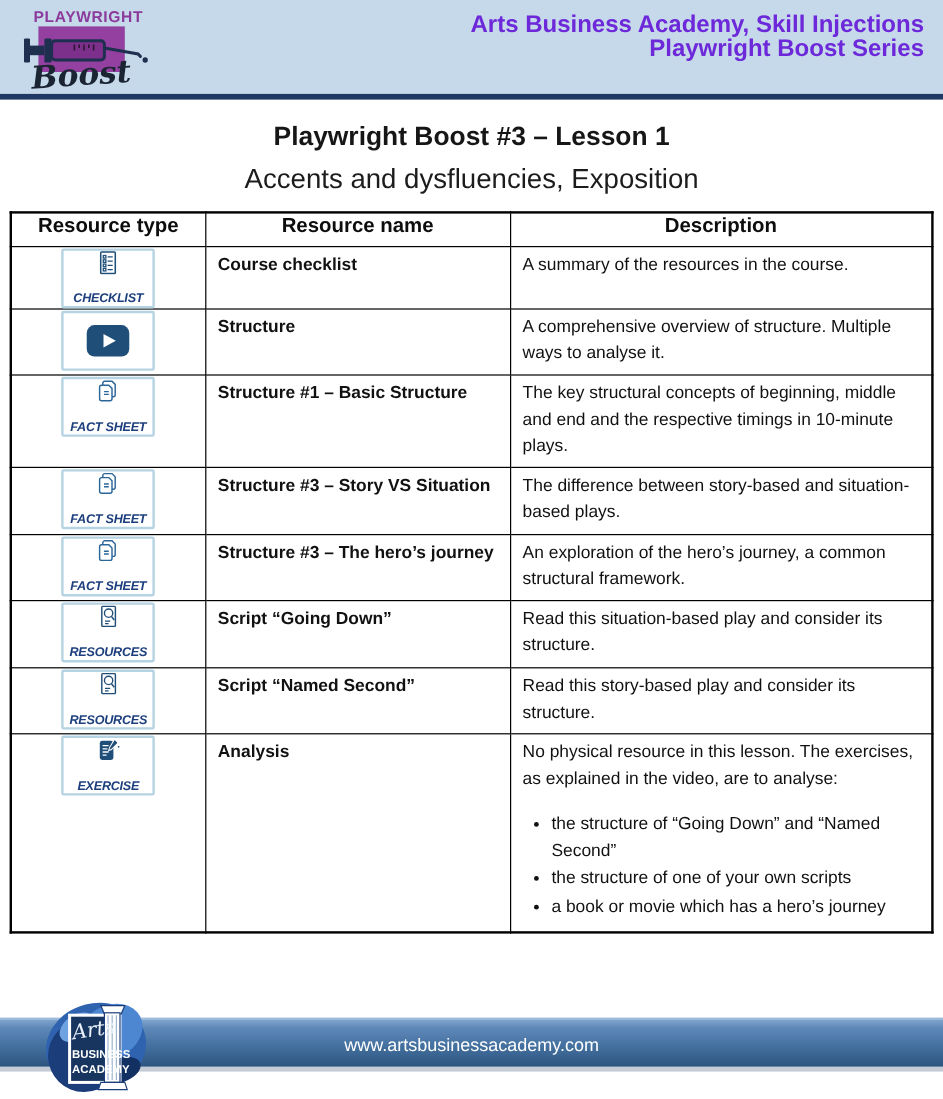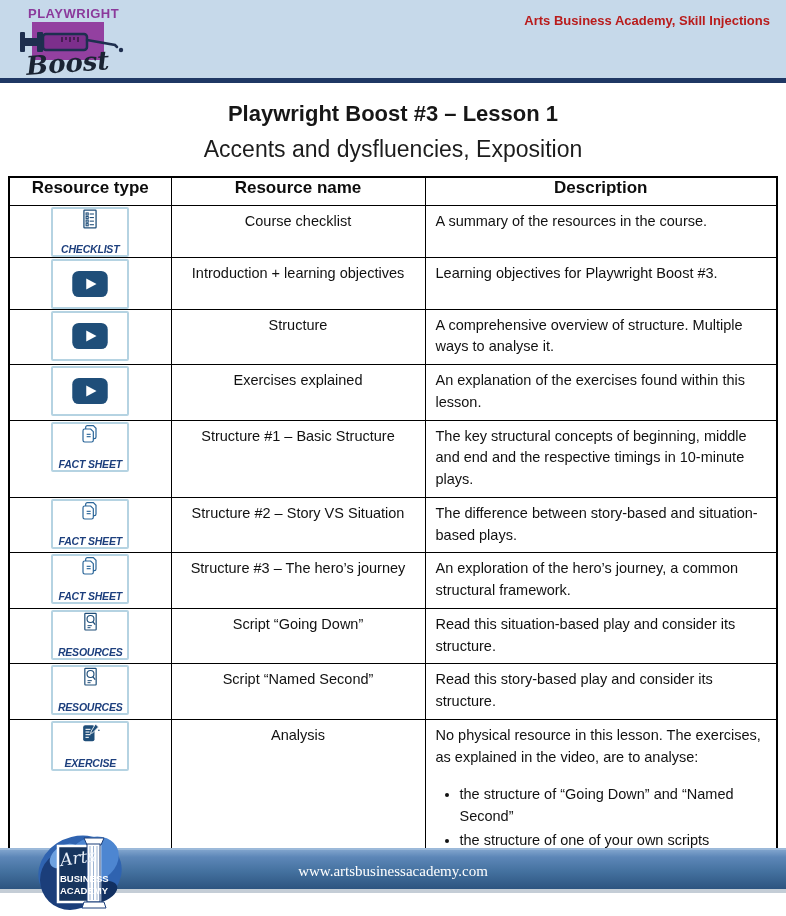--- a/index.html
+++ b/index.html
@@ -8,51 +8,51 @@
 
   
   .header { position:relative; height:78px; background:#c6d9ea; }
   .header-rule { height:5px; background:#1f3864; }
   .brand { position:absolute; left:10px; top:2px; width:130px; height:76px; }
   .brand-top { position:absolute; left:18px; top:4px; font-size:13px; font-weight:bold; letter-spacing:.5px; color:#8b3a9b; }
   .brand-script { position:absolute; left:16px; top:46px; font-family:"DejaVu Serif", serif; font-style:italic; font-weight:bold; font-size:26px; color:#1a2433; transform:rotate(-4deg); }
   .brand-svg { position:absolute; left:8px; top:18px; }
 
   .header-right { position:absolute; right:16px; top:11px; text-align:right; }
-  .org-line { font-size:13px; font-weight:bold; color:#b91c1c; line-height:20px;text-align:right; }
+  .org-line { font-size:20px; font-weight:bold; color:#6d28d9; line-height:20px;text-align:right; }
   .doc-type { font-size:13.5px; font-weight:bold; color:#7297c3; margin-top:7px; letter-spacing:.3px; }
 
   
   .page-title { margin-top:18px; text-align:center; font-size:22px; font-weight:bold; color:#161616; }
   .page-subtitle { margin-top:9px; text-align:center; font-size:23px; font-weight:normal; color:#1c1c1c; }
 
   
   table.resources { border-collapse:collapse; table-layout:fixed; width:770px; margin:13px 0 0 8px; border:2px solid #000;padding-left:40px; }
   table.resources th, table.resources td { border:1.5px solid #000; vertical-align:top; }
   col.c1 { width:162px; } col.c2 { width:254px; } col.c3 { width:352px; }
   th.hdr { height:28px; font-size:17px; font-weight:bold; text-align:center; vertical-align:middle; color:#0d0d0d; }
   td.c-type { height:52px; text-align:center; padding-top:1px; }
-  td.c-name { padding:6px 10px 0 10px; font-size:14.5px; font-weight:normal; line-height:1.35;text-align:center; }
+  td.c-name { padding:6px 10px 0 10px; font-size:14.5px; font-weight:bold; line-height:1.35; }
   td.c-desc { padding:5px 10px 6px 10px; font-size:14.5px; line-height:1.5; }
   .desc-bullets { margin:16px 0 2px 24px; }
   .desc-bullets li { margin-top:2px; }
 
   .icon-box { display:inline-flex; flex-direction:column; align-items:center; justify-content:center; gap:14px; width:78px; height:50px; background:#fff; border:2.5px solid #b5d3e2; border-radius:2px; margin-top:0; }
   .icon-box svg.i { display:none; }
   .icon-box[data-icon="checklist"] svg.checklist,
   .icon-box[data-icon="video"] svg.video,
   .icon-box[data-icon="fact-sheet"] svg.fact-sheet,
   .icon-box[data-icon="resources"] svg.resources,
   .icon-box[data-icon="exercise"] svg.exercise { display:block; }
   .icon-caption { font-size:10.5px; font-weight:bold; font-style:italic; color:#1d3f7d; letter-spacing:-.2px; }
 
   
   .footer-bar { position:absolute; left:0; top:848px; width:786px; height:45px;
     background:linear-gradient(#7fa3cc 0%, #5d87b8 18%, #44719f 55%, #2d5480 100%);
-    border-top:2px solid #9cb9d9; border-bottom:4px solid #c4cdd6;font-family:Liberation Serif, serif; }
+    border-top:2px solid #9cb9d9; border-bottom:4px solid #c4cdd6; }
   .footer-url { text-align:center; line-height:43px; color:#fff; font-size:15px; }
   .footer-logo { position:absolute; left:34px; top:830px; width:92px; height:86px; }
 </style>
 </head>
 <body>
 
 <div class="header">
   <div class="brand">
     <div class="brand-top">PLAYWRIGHT</div>
     <svg class="brand-svg" width="118" height="44" viewBox="0 0 118 44">
@@ -68,20 +68,21 @@
           <line x1="56" y1="17" x2="56" y2="20"></line>
         <line x1="60" y1="17" x2="60" y2="22"></line>
       </g>
       <path d="M69 20 L97 25 L99 27" stroke="#1e2f4f" stroke-width="2.5" fill="none" stroke-linecap="round"></path>
       <circle cx="103" cy="30" r="2.2" fill="#1e2f4f"></circle>
     </svg>
     <div class="brand-script">Boost</div>
   </div>
   <div class="header-right">
     <div class="org-line">Arts Business Academy, Skill Injections</div>
+    <div class="org-line">Playwright Boost Series</div>
   </div>
 </div>
 <div class="header-rule"></div>
 
 <div class="page-title">Playwright Boost #3 – Lesson 1</div>
 <div class="page-subtitle">Accents and dysfluencies, Exposition</div>
 
 <table class="resources">
   <colgroup>
       <col class="c1">
@@ -126,57 +127,23 @@
     <td class="c-type">
       <span class="icon-box" data-icon="video">
 
         <svg class="i video" width="38" height="28" viewBox="0 0 40 30">
           <rect x="1" y="1" width="38" height="28" rx="7" fill="#1f4e79"></rect>
           <polygon points="16,9 16,21 27,15" fill="#ffffff"></polygon>
         </svg>
 
       </span>
     </td>
-    <td class="c-name">Introduction + learning objectives</td>
-    <td class="c-desc">
-      <div class="desc-text">Learning objectives for Playwright Boost #3.</div>
-
-    </td>
-  </tr>
-      <tr>
-    <td class="c-type">
-      <span class="icon-box" data-icon="video">
-
-        <svg class="i video" width="38" height="28" viewBox="0 0 40 30">
-          <rect x="1" y="1" width="38" height="28" rx="7" fill="#1f4e79"></rect>
-          <polygon points="16,9 16,21 27,15" fill="#ffffff"></polygon>
-        </svg>
-
-      </span>
-    </td>
     <td class="c-name">Structure</td>
     <td class="c-desc">
       <div class="desc-text">A comprehensive overview of structure. Multiple ways to analyse it.</div>
-
-    </td>
-  </tr>
-      <tr>
-    <td class="c-type">
-      <span class="icon-box" data-icon="video">
-
-        <svg class="i video" width="38" height="28" viewBox="0 0 40 30">
-          <rect x="1" y="1" width="38" height="28" rx="7" fill="#1f4e79"></rect>
-          <polygon points="16,9 16,21 27,15" fill="#ffffff"></polygon>
-        </svg>
-
-      </span>
-    </td>
-    <td class="c-name">Exercises explained</td>
-    <td class="c-desc">
-      <div class="desc-text">An explanation of the exercises found within this lesson.</div>
 
     </td>
   </tr>
       <tr>
     <td class="c-type">
       <span class="icon-box" data-icon="fact-sheet">
 
         <svg class="i fact-sheet" width="26" height="27" viewBox="0 0 28 30">
           <path d="M10 2.5 h9 l4 4 v13 a2.5 2.5 0 0 1 -2.5 2.5 h-10.5 a2.5 2.5 0 0 1 -2.5 -2.5 v-14.5 a2.5 2.5 0 0 1 2.5 -2.5 z" fill="#fff" stroke="#2b6699" stroke-width="1.8"></path>
           <path d="M6 7.5 h9 l4 4 v13 a2.5 2.5 0 0 1 -2.5 2.5 h-10.5 a2.5 2.5 0 0 1 -2.5 -2.5 v-14.5 a2.5 2.5 0 0 1 2.5 -2.5 z" fill="#fff" stroke="#2b6699" stroke-width="1.8"></path>
@@ -204,21 +171,21 @@
           <path d="M6 7.5 h9 l4 4 v13 a2.5 2.5 0 0 1 -2.5 2.5 h-10.5 a2.5 2.5 0 0 1 -2.5 -2.5 v-14.5 a2.5 2.5 0 0 1 2.5 -2.5 z" fill="#fff" stroke="#2b6699" stroke-width="1.8"></path>
           <g stroke="#2b6699" stroke-width="1.7">
                 <line x1="9" y1="15.5" x2="15" y2="15.5"></line>
                 <line x1="9" y1="19" x2="15" y2="19"></line>
               </g>
         </svg>
 
         <span class="icon-caption">FACT SHEET</span>
       </span>
     </td>
-    <td class="c-name">Structure #2 – Story VS Situation</td>
+    <td class="c-name">Structure #3 – Story VS Situation</td>
     <td class="c-desc">
       <div class="desc-text">The difference between story-based and situation-based plays.</div>
 
     </td>
   </tr>
       <tr>
     <td class="c-type">
       <span class="icon-box" data-icon="fact-sheet">
 
         <svg class="i fact-sheet" width="26" height="27" viewBox="0 0 28 30">

